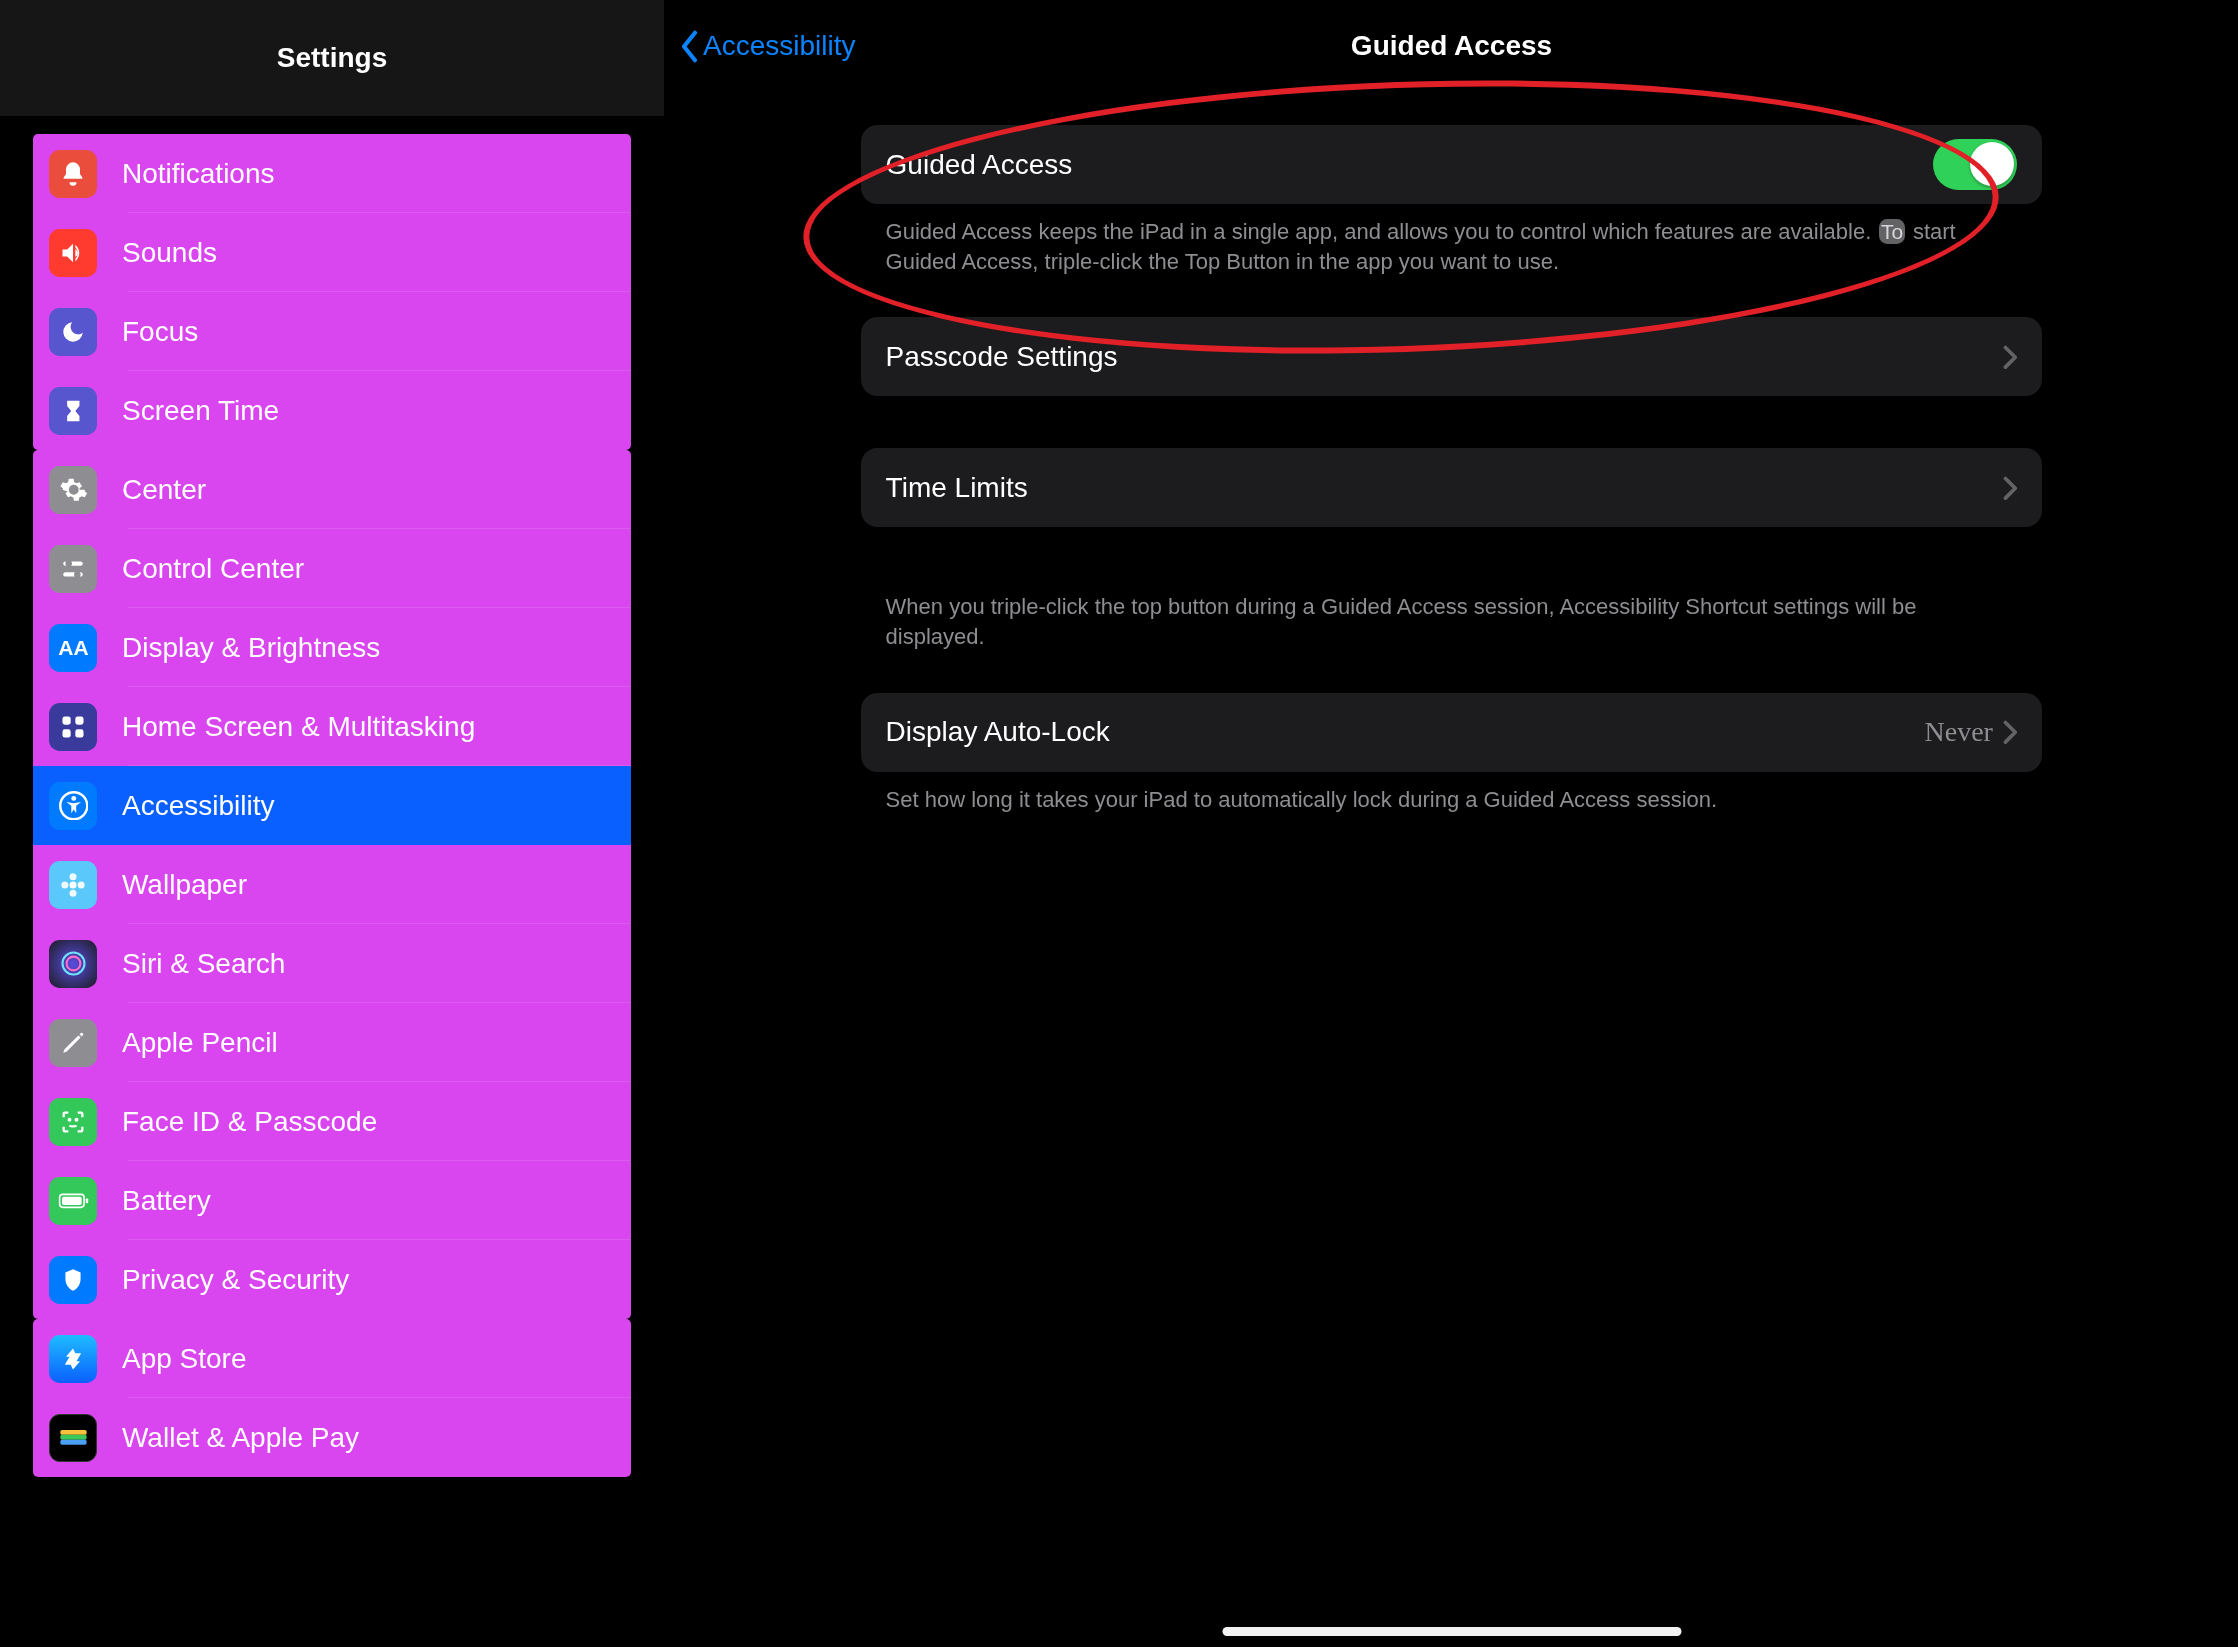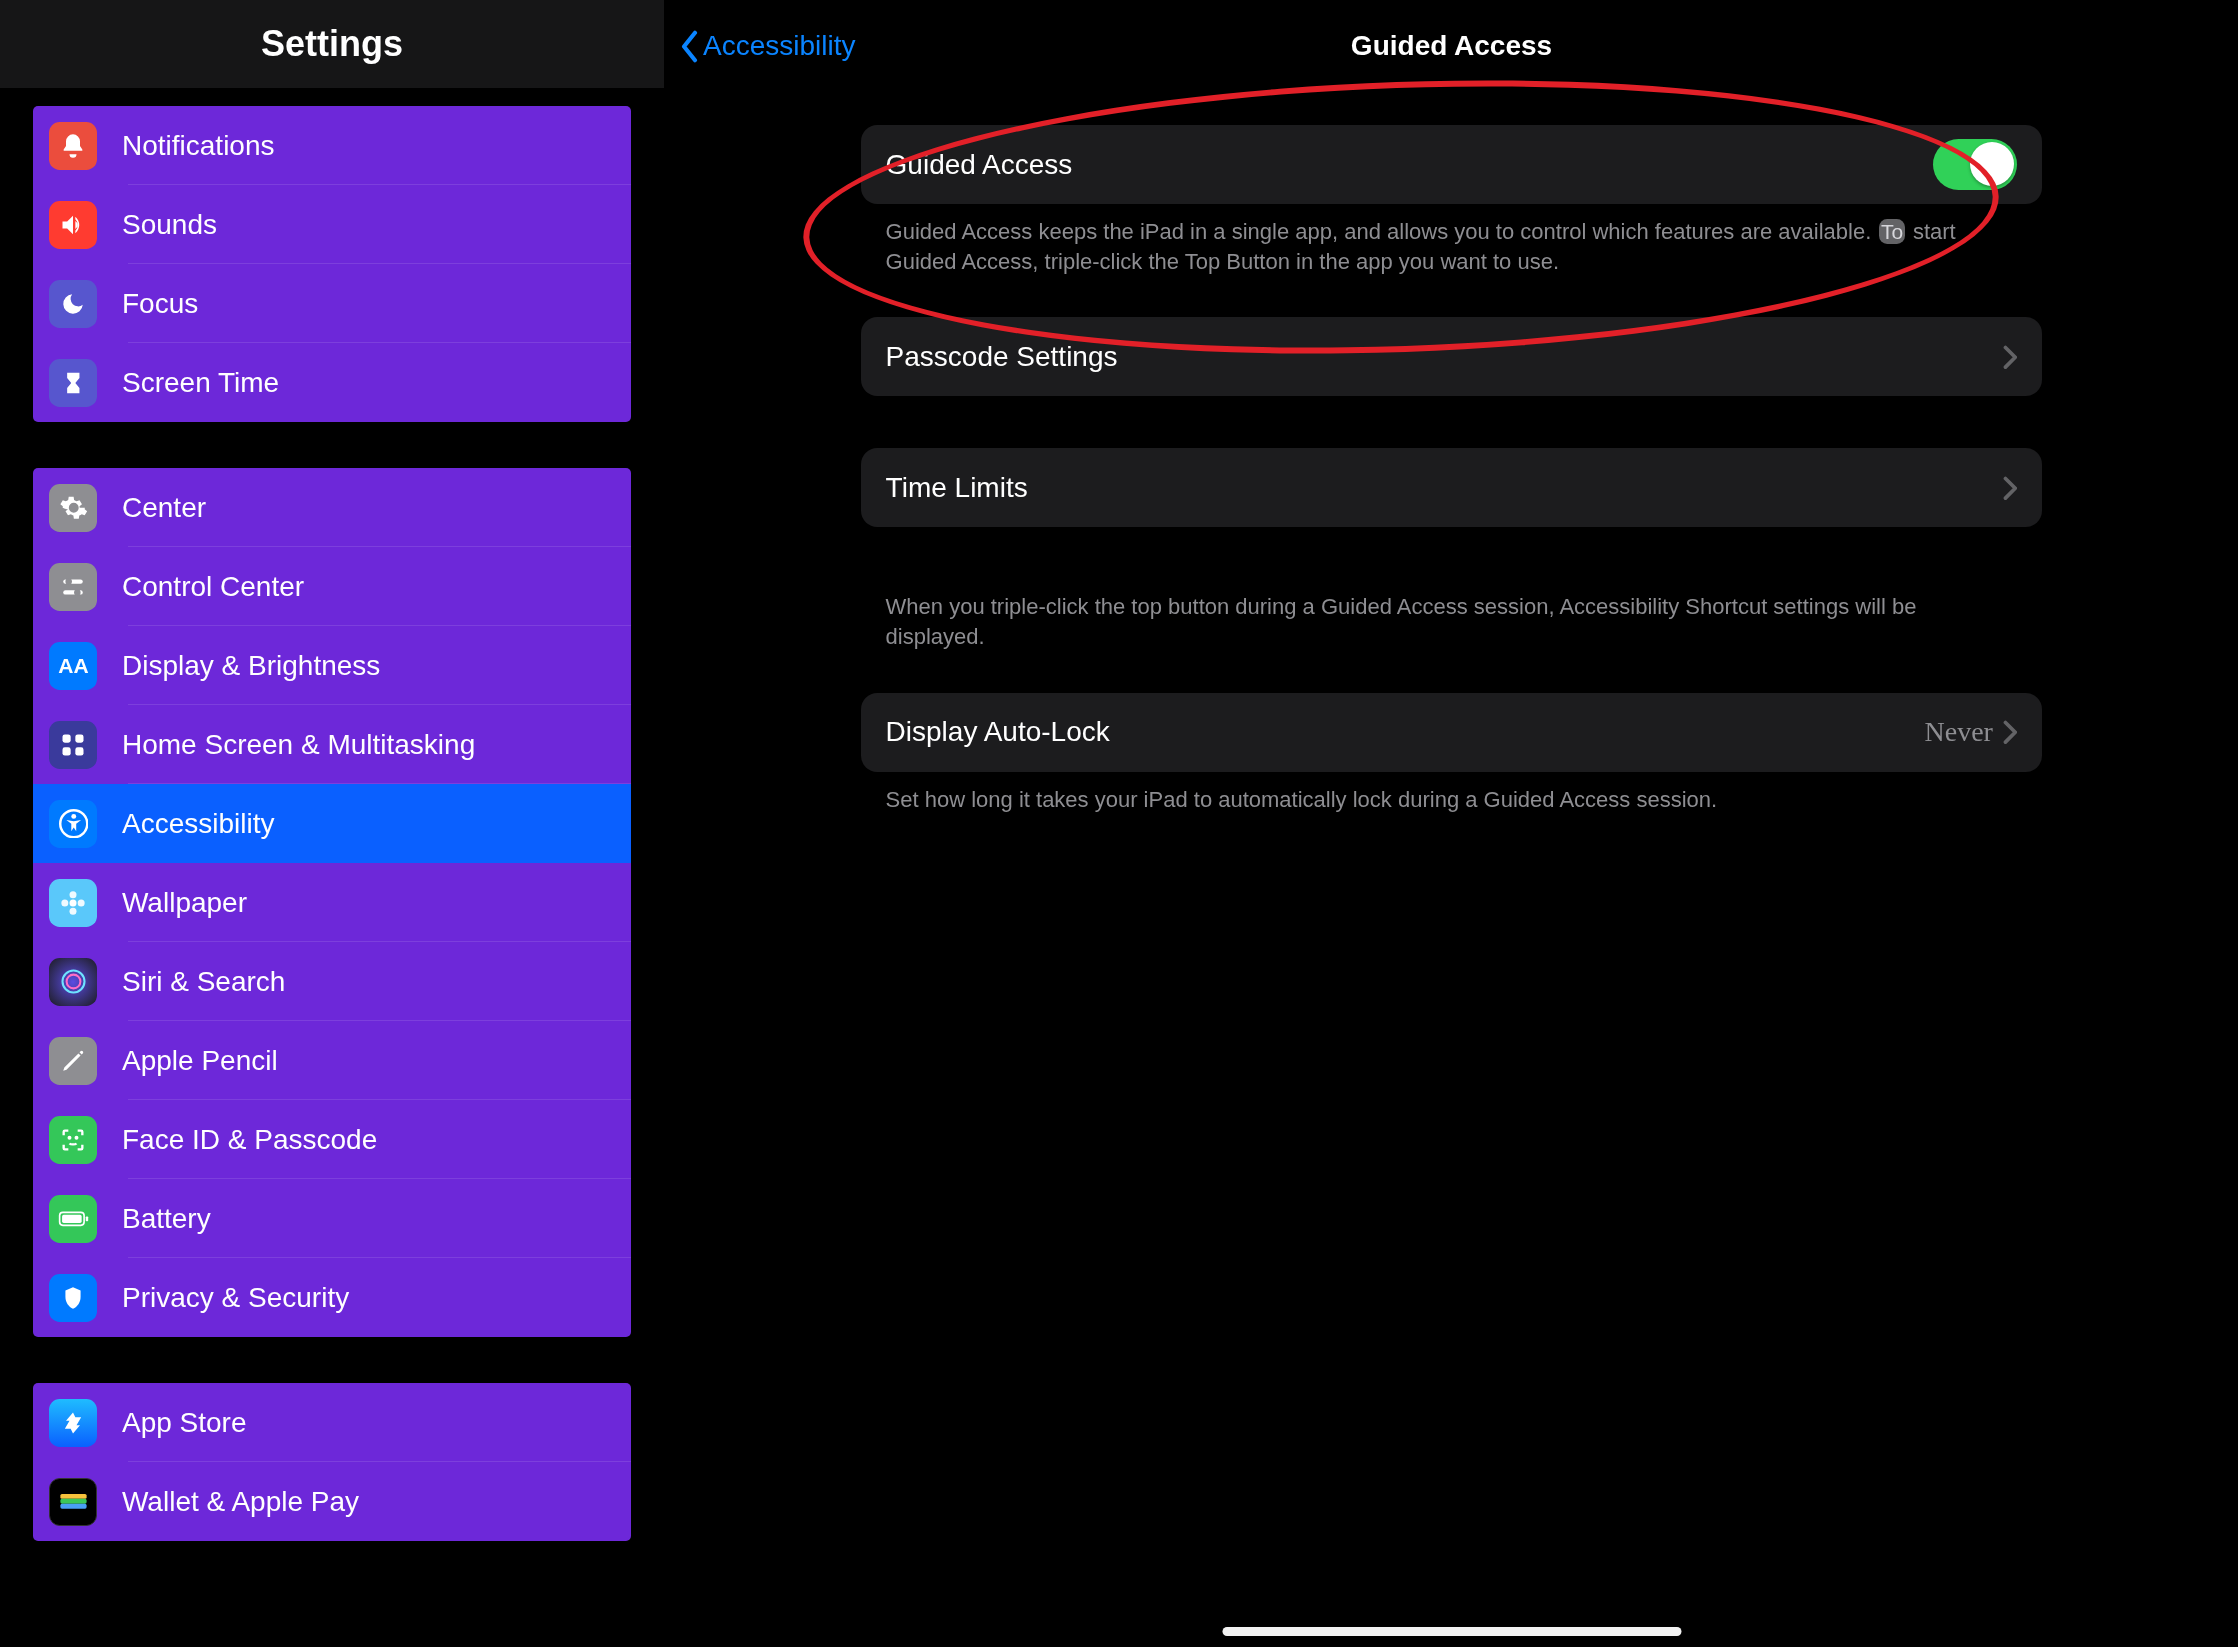--- a/index.html
+++ b/index.html
@@ -20,37 +20,36 @@
   .sidebar {
     width: 664px;
     height: 100%;
     background: #000;
     display: flex;
     flex-direction: column;
     padding: 0 0 0 0;
     overflow: hidden;
   }
   .sidebar-header {
-    height: 88px;
+    height: 116px;
     display: flex;
     align-items: center;
     justify-content: center;
     background: #161617;
-    font-size: 36px;
+    font-size: 28px;
     font-weight: 600;
   }
   .sidebar-groups {
     padding: 18px 33px 0 33px;
     overflow-y: auto;
     flex: 1;
   }
   .group {
-    background: #6d28d9;
+    background: #d946ef;
     border-radius: 5px;
-    margin-bottom: 46px;
     overflow: hidden;
   }
   .row {
     display: flex;
     align-items: center;
     height: 79px;
     padding: 0 19.7px 0 16.4px;
     cursor: pointer;
     position: relative;
   }

